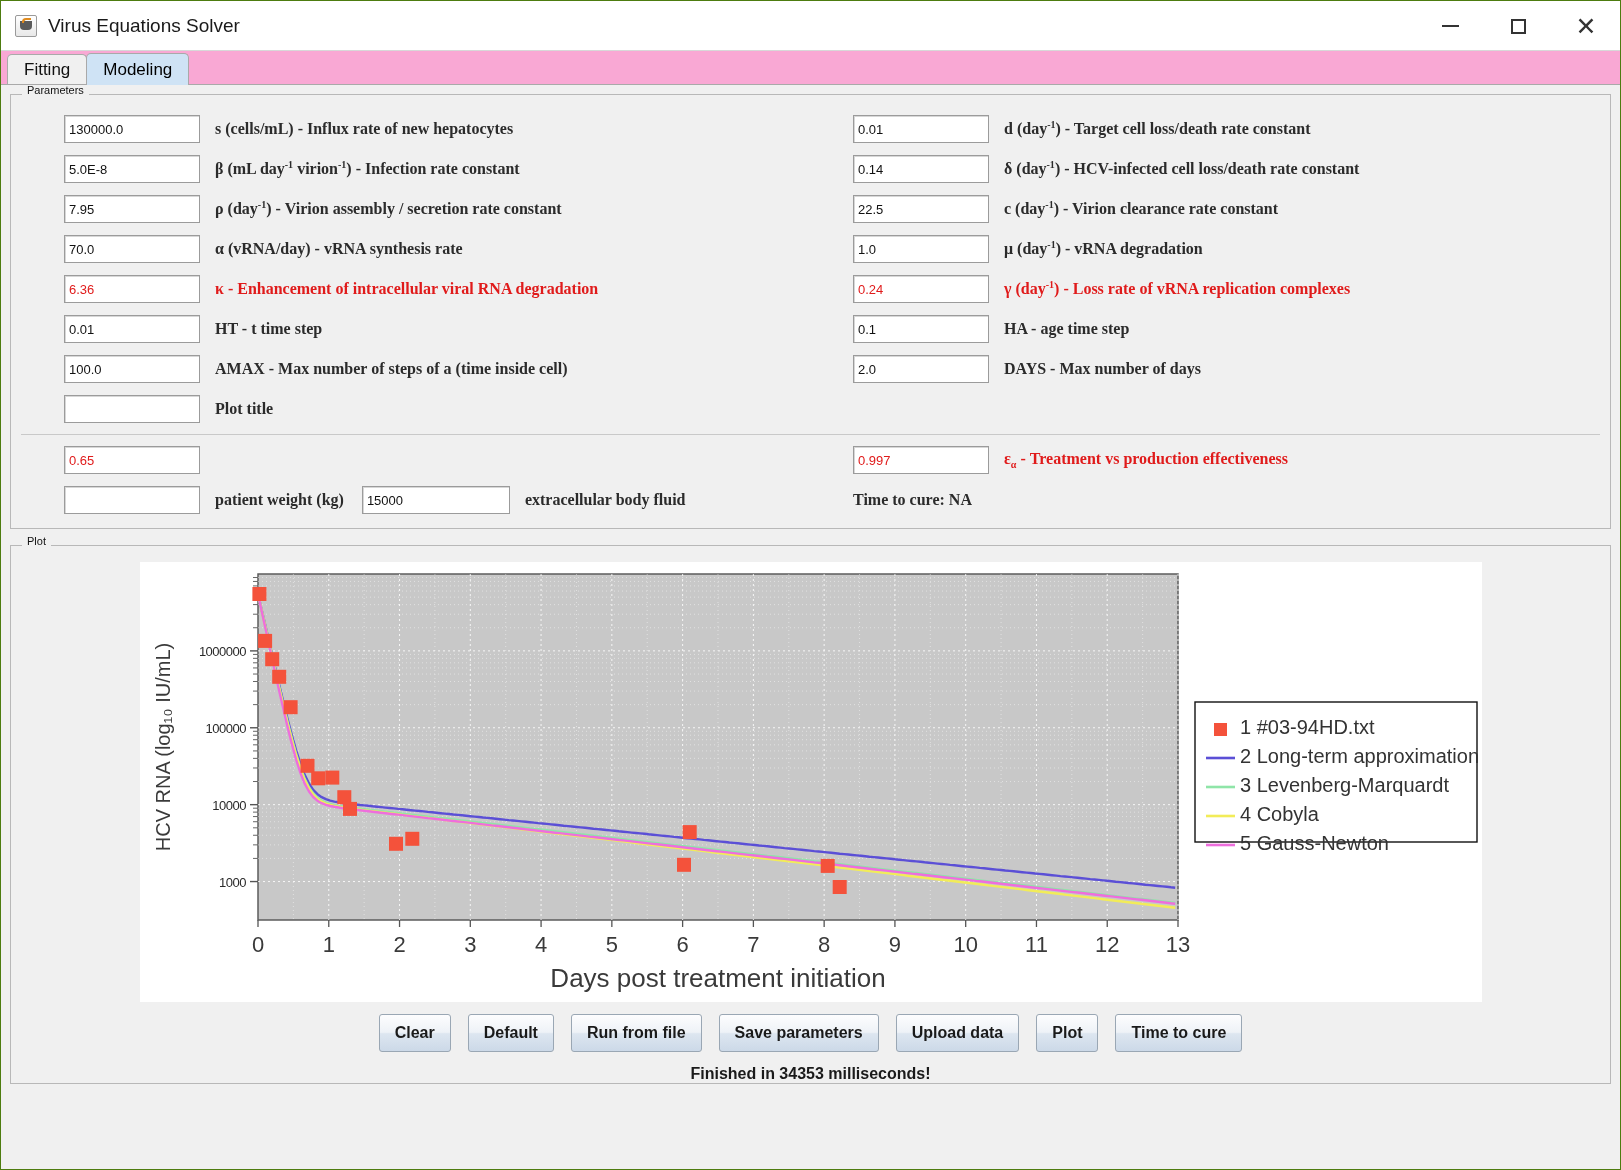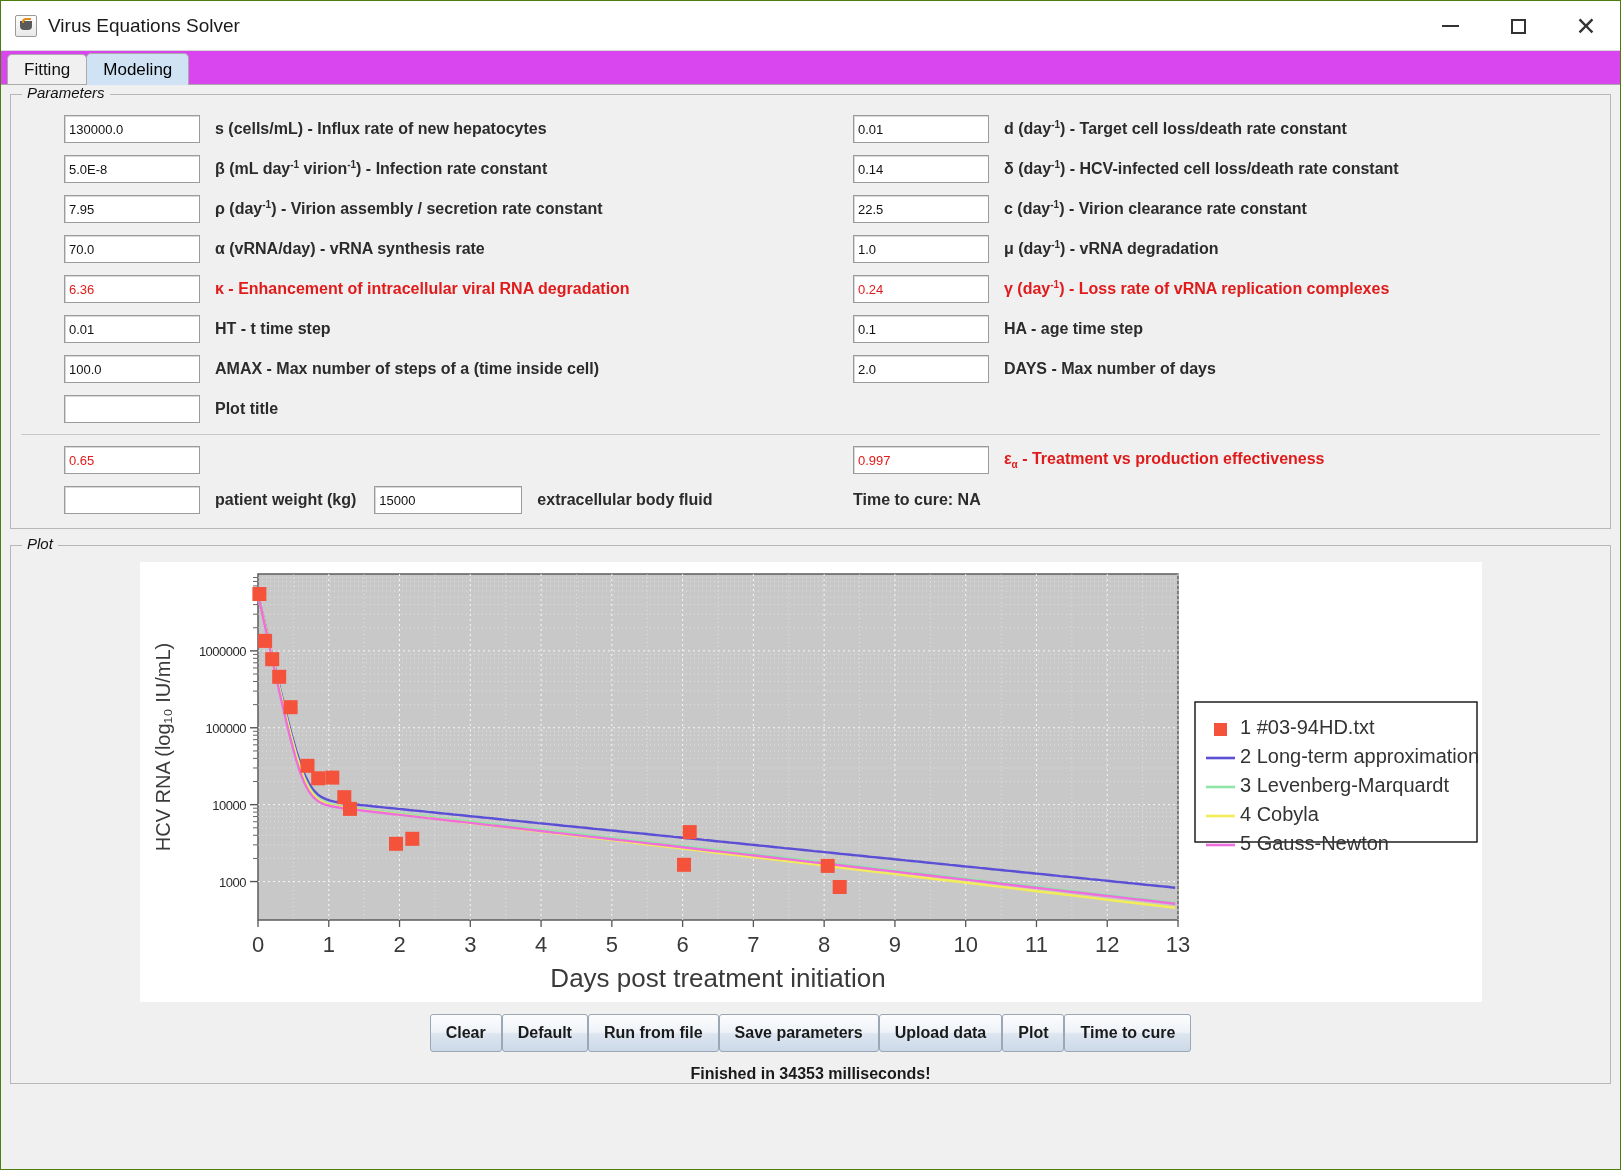--- a/index.html
+++ b/index.html
@@ -63,21 +63,21 @@
     background: transparent;
   }
   .win-btn .dash { width: 17px; height: 2px; background: #333; }
   .win-btn .sq { width: 15px; height: 15px; border: 2px solid #333; }
   .win-btn .xx { font-size: 25px; line-height: 1; font-weight: 300; }
   
   .tabbar {
     height: 34px; min-height: 34px;
     display: flex; align-items: flex-end;
     padding-left: 6px;
-    background: #d946ef;
+    background: #f9a8d4;
     border-bottom: 1px solid #a9a9a9;
     position: relative; z-index: 3;
   }
   .tab {
     height: 30px;
     padding: 0 16px;
     display: flex; align-items: center;
     font-size: 17px; color: #111;
     border: 1px solid #a9a9a9;
     border-bottom: none;
@@ -96,21 +96,21 @@
     margin: 9px 9px 0 9px;
     border: 1px solid #b8b8b8;
     position: relative;
     padding-top: 8px;
     background: #f0f0f0;
   }
   .panel > .legend-title {
     position: absolute; top: -11px; left: 11px;
     background: #f0f0f0;
     padding: 0 5px;
-    font-size: 15px; color: #111; font-style: italic;
+    font-size: 11px; color: #111;
   }
   
   .params-body { padding: 6px 8px 8px 8px; }
   .prow {
     display: flex;
     align-items: center;
     height: 40px;
     padding-left: 45px;
   }
   .pcol { display: flex; align-items: center; width: 50%; }
@@ -126,38 +126,38 @@
     font-family: "Liberation Sans", sans-serif;
     box-shadow: inset 1px 1px 0 #d7d7d7;
     overflow: hidden; white-space: nowrap;
   }
   .tf.red { color: #e01b1b; border-color: #9b9b9b; }
   .lbl {
     margin-left: 15px;
     font-size: 16px; color: #2b2b2b;
     font-weight: bold;
     white-space: nowrap;
-    font-family: Liberation Sans, sans-serif;
+    font-family: Liberation Serif, serif;
   }
   .lbl.red { color: #e01b1b; }
   .lbl sup { font-size: 10px; vertical-align: super; }
   .lbl sub { font-size: 10px; vertical-align: sub; }
   .divider { height: 1px; background: #c9c9c9; margin: 5px 2px; }
   
   .plot-panel { margin-top: 16px; }
   .plot-wrap {
     margin: 8px auto 6px auto;
     background: #fdba74;
     width: 1342px; height: 440px;
     position: relative;
   }
   .plot-svg { display: block; }
   
   .btnrow {
-    display: flex; justify-content: center; 
+    display: flex; justify-content: center; gap: 17px;
     margin-top: 12px;
   }
   .btn {
     height: 38px;
     padding: 0 15px;
     border: 1px solid #9aa7b4;
     border-radius: 3px;
     background: linear-gradient(#fdfdfe 0%, #eef2f7 48%, #dde6f0 52%, #ccd9e8 100%);
     font-size: 16px; font-weight: bold;
     color: #1a1a1a;

